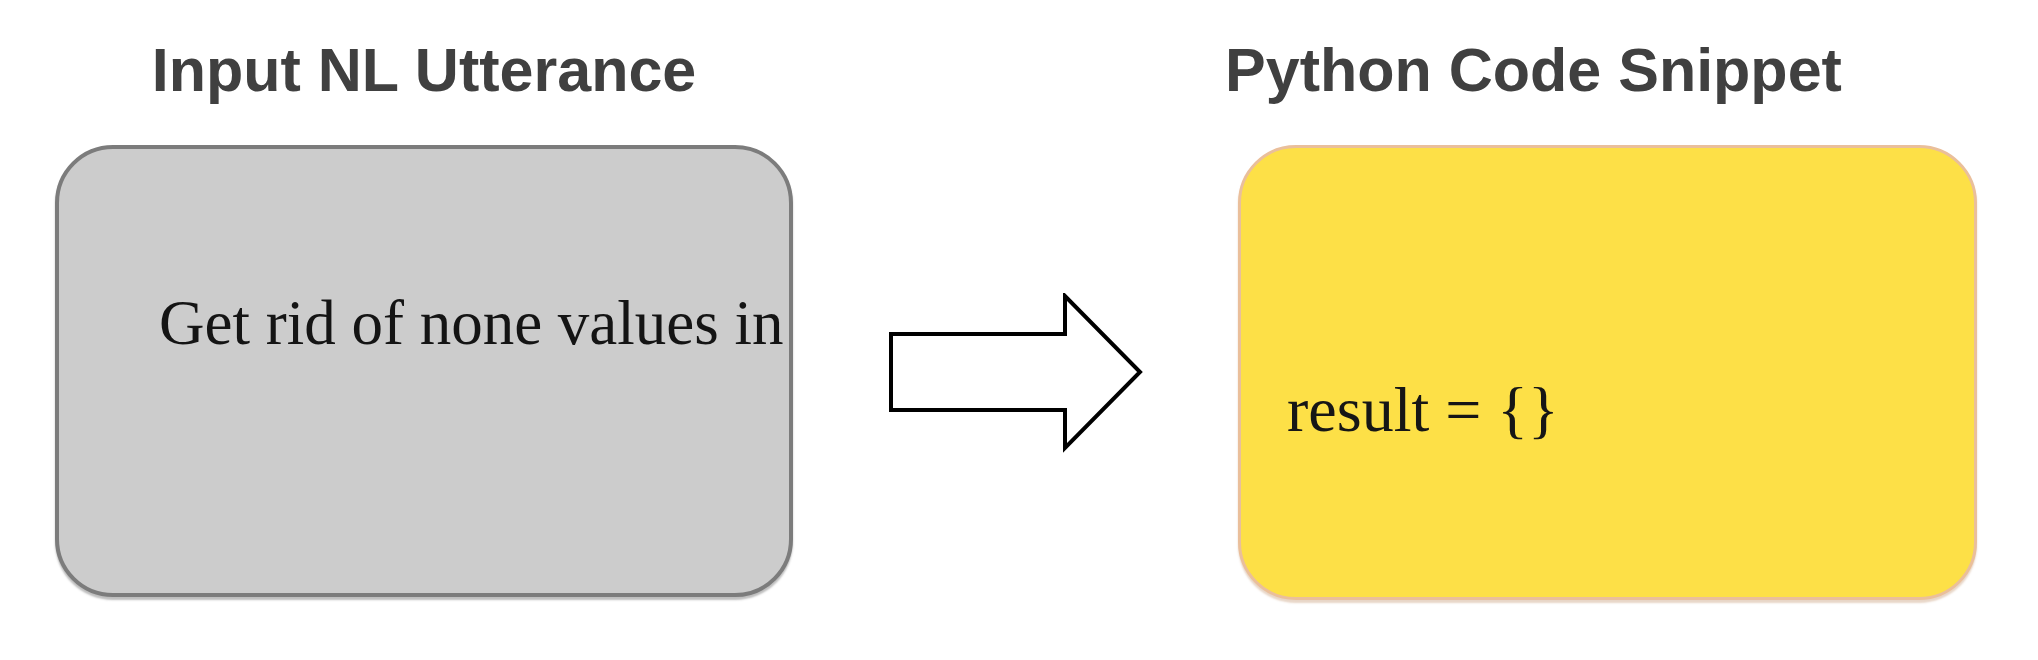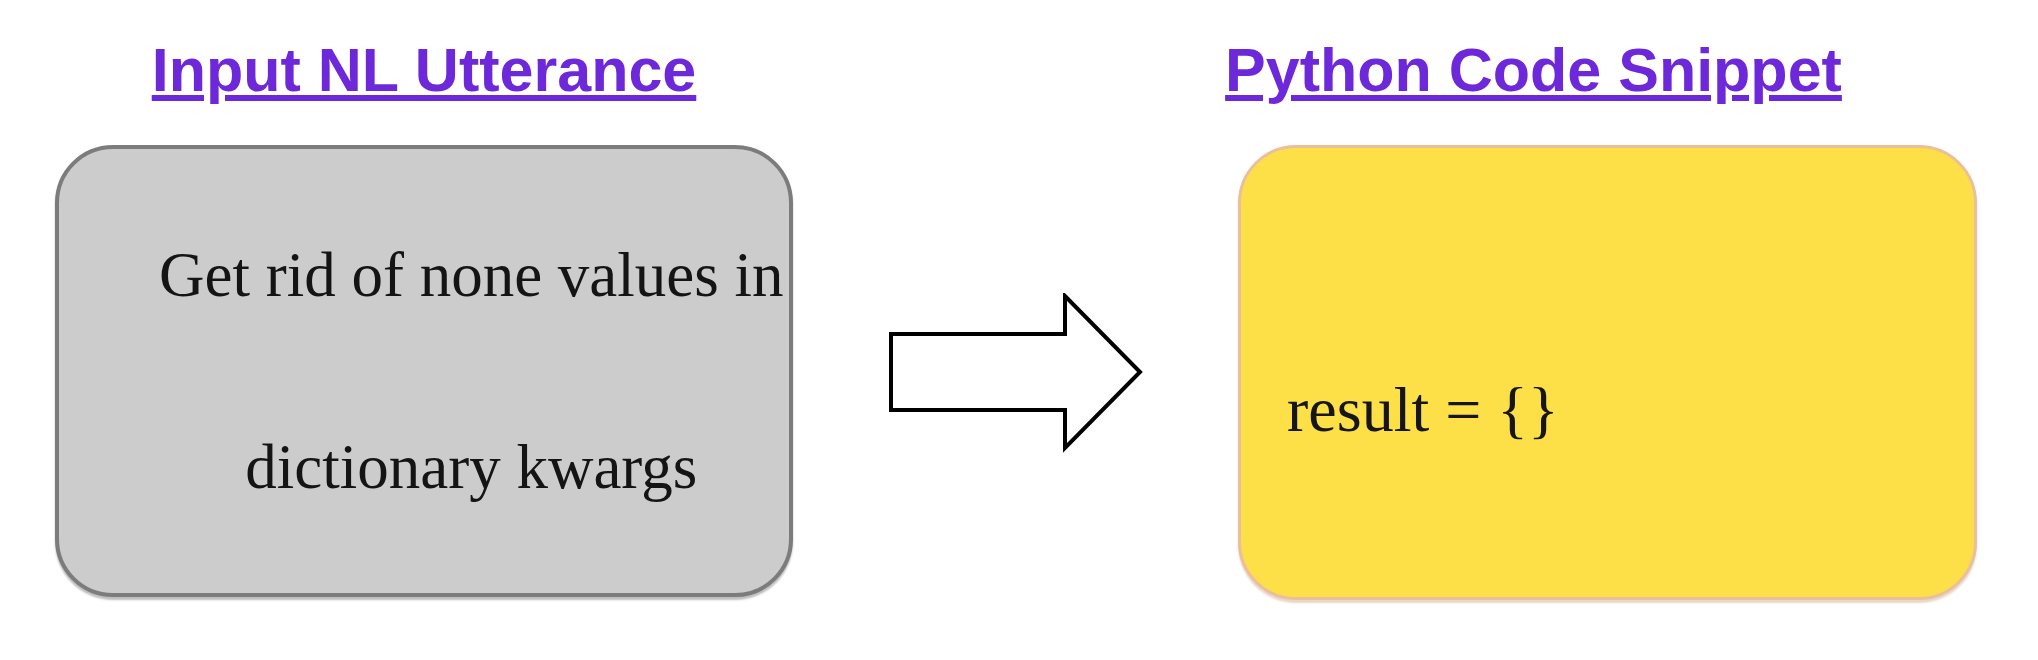--- a/index.html
+++ b/index.html
@@ -16,24 +16,23 @@
     font-family: "Liberation Sans", sans-serif;
   }
   .panel-title {
     position: absolute;
     top: 30px;
     height: 80px;
     line-height: 80px;
     text-align: center;
     font-weight: 700;
     font-size: 61px;
-    color: #6d28d9;
+    color: #404040;
     letter-spacing: 0px;
     white-space: nowrap;
-    text-decoration: underline;
   }
   .panel-title.left  { left: 55px;   width: 738px; }
   .panel-title.right { left: 1164px; width: 739px; }
 
   .nl-box {
     position: absolute;
     left: 55px;
     top: 145px;
     width: 738px;
     height: 452px;
@@ -94,21 +93,20 @@
 
 <div class="canvas">
 
   <div class="panel-title left">Input NL Utterance</div>
 
   <div class="panel-title right">Python Code Snippet</div>
 
   <div class="nl-box">
     <div class="nl-text">
       <span class="nl-line">Get rid of none values in</span><br>
-      <span class="nl-line">dictionary kwargs</span>
     </div>
   </div>
 
   <div class="arrow-wrap">
     <svg width="256" height="161" viewBox="0 0 256 161" xmlns="http://www.w3.org/2000/svg">
       <polygon points="3,41 177,41 177,3 252,79 177,155 177,117 3,117" fill="#ffffff" stroke="#000000" stroke-width="4" stroke-linejoin="miter"></polygon>
     </svg>
   </div>
 
   <div class="code-box">

